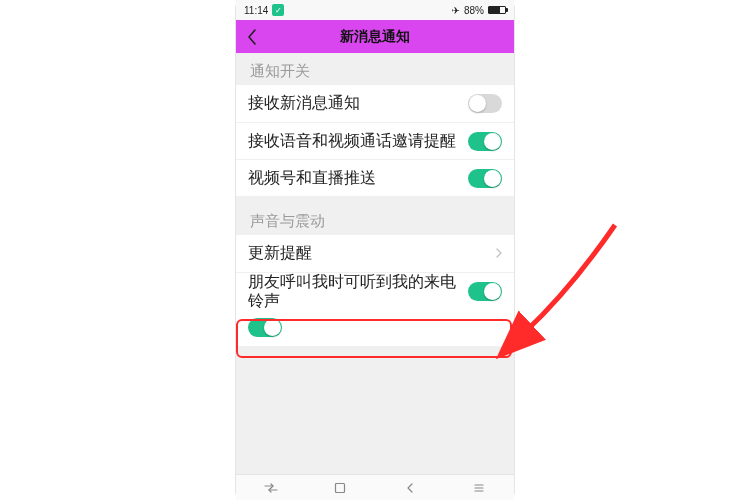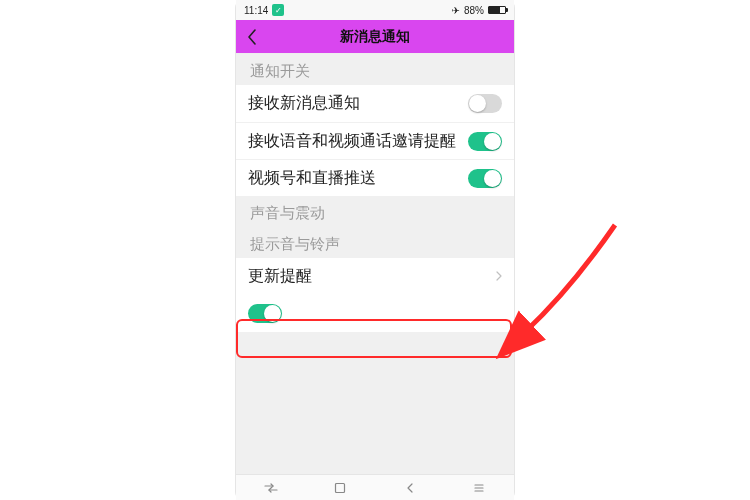--- a/index.html
+++ b/index.html
@@ -96,21 +96,21 @@
     padding: 0 12px;
     display: flex;
     align-items: center;
     justify-content: space-between;
     font-size: 16px;
     color: #222;
     border-top: 1px solid #f0f0f0;
   }
   .row:first-of-type { border-top: none; }
   .group { background: #fff; }
-  .group + .sec-header { margin-top: 0; }
+  .group + .sec-header { margin-top: 8px; }
   .row-label { flex: 1; }
   .row-multi { line-height: 1.2; }
   .toggle {
     width: 34px; height: 19px;
     border-radius: 10px;
     position: relative;
     flex-shrink: 0;
   }
   .toggle-knob {
     position: absolute;
@@ -197,29 +197,34 @@
       <div class="row">
         <span class="row-label">视频号和直播推送</span>
         <span class="toggle on">
             <span class="toggle-knob"></span>
           </span>
       </div>
     </div>
 
     <div class="sec-header">声音与震动</div>
 
-    <div class="sec-header">提示音与铃声</div>
     <div class="group">
       <div class="row">
         <span class="row-label">更新提醒</span>
         <span class="chevron">
           <svg width="6" height="10" viewBox="0 0 6 10">
               <path d="M1 1 L5 5 L1 9" stroke="#c0c0c0" stroke-width="1.2" fill="none" stroke-linecap="round" stroke-linejoin="round"></path>
             </svg>
         </span>
+      </div>
+      <div class="row">
+        <span class="row-label row-multi">朋友呼叫我时可听到我的来电铃声</span>
+        <span class="toggle on">
+            <span class="toggle-knob"></span>
+          </span>
       </div>
     </div>
 
     <div class="group">
       <div class="row">
         <span class="toggle on">
             <span class="toggle-knob"></span>
           </span>
       </div>
     </div>

